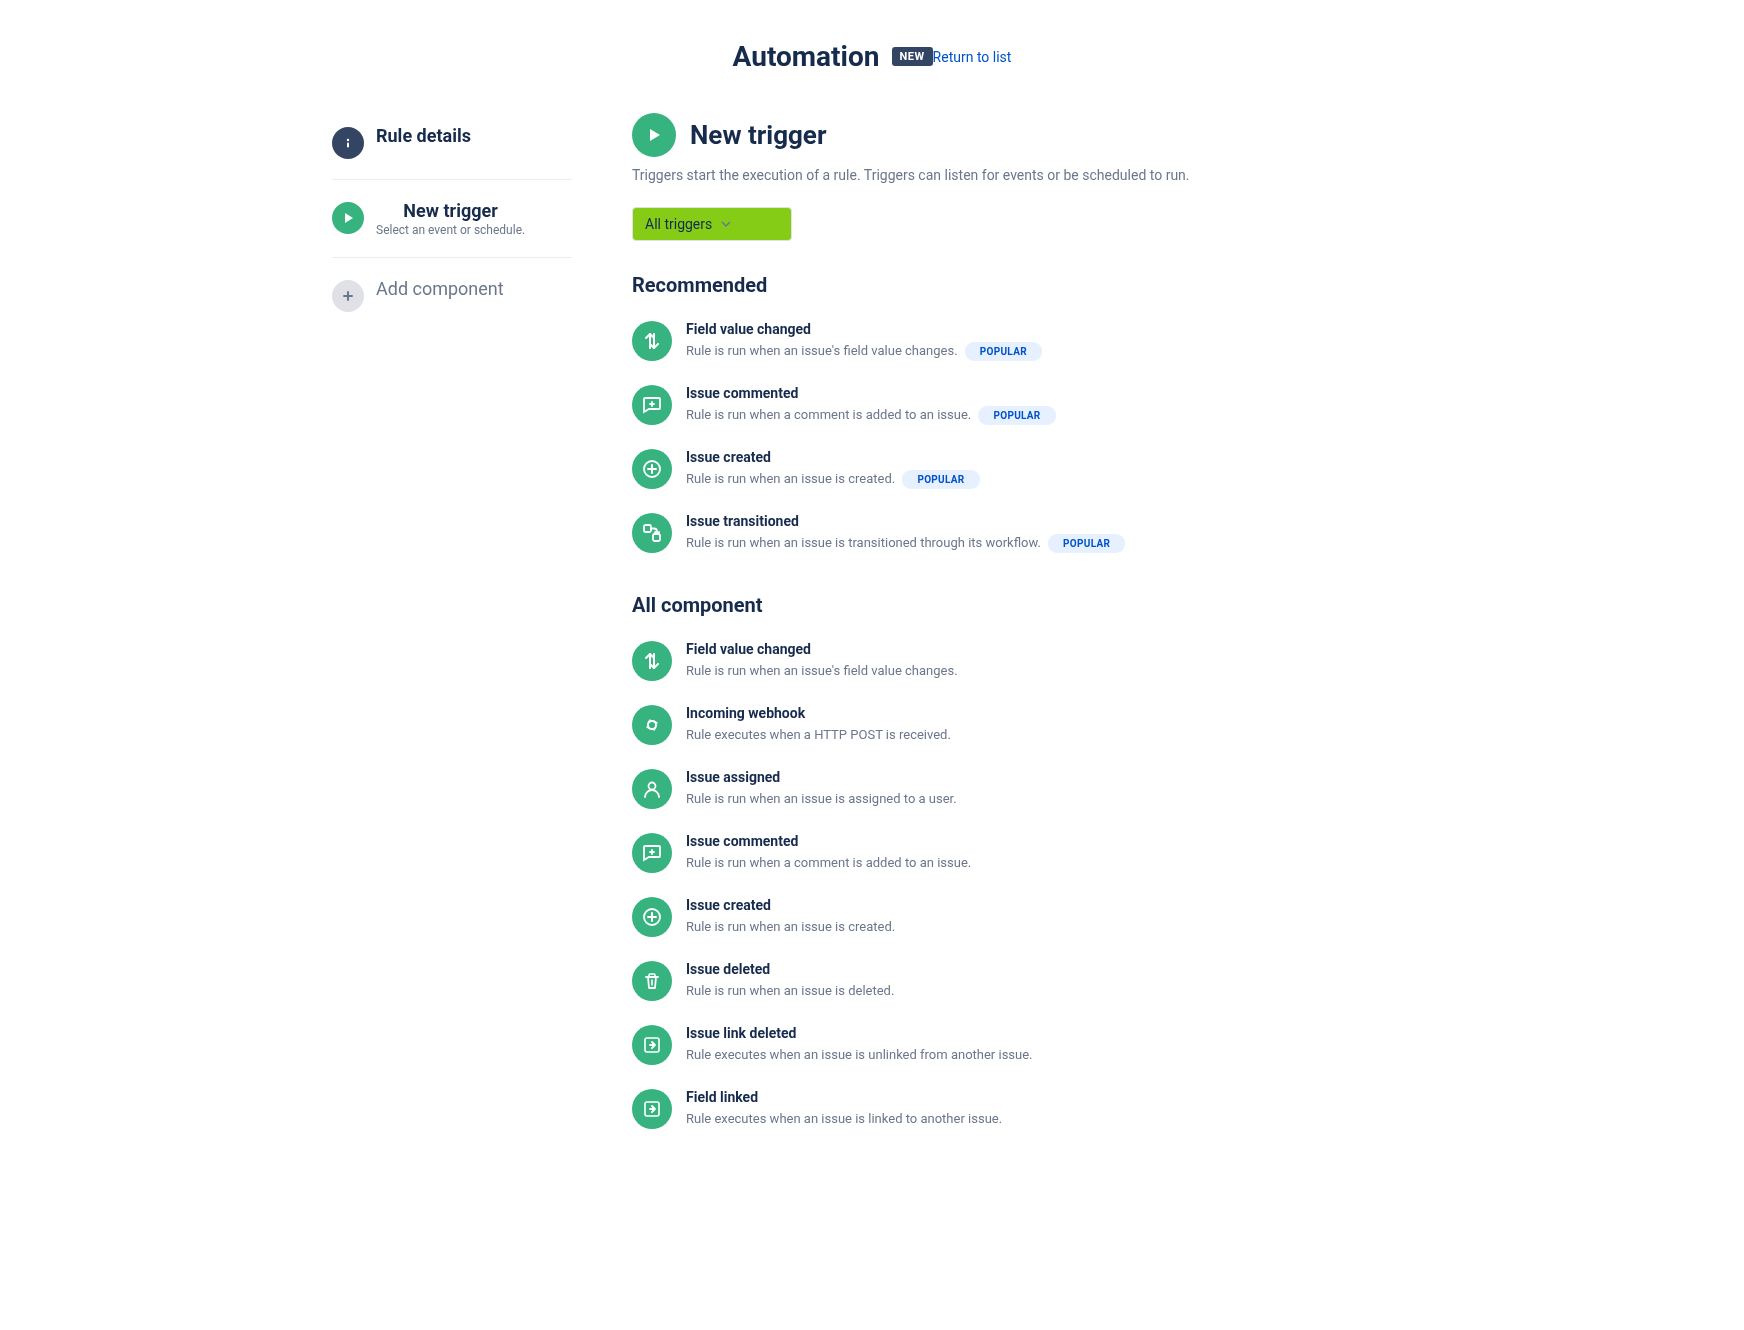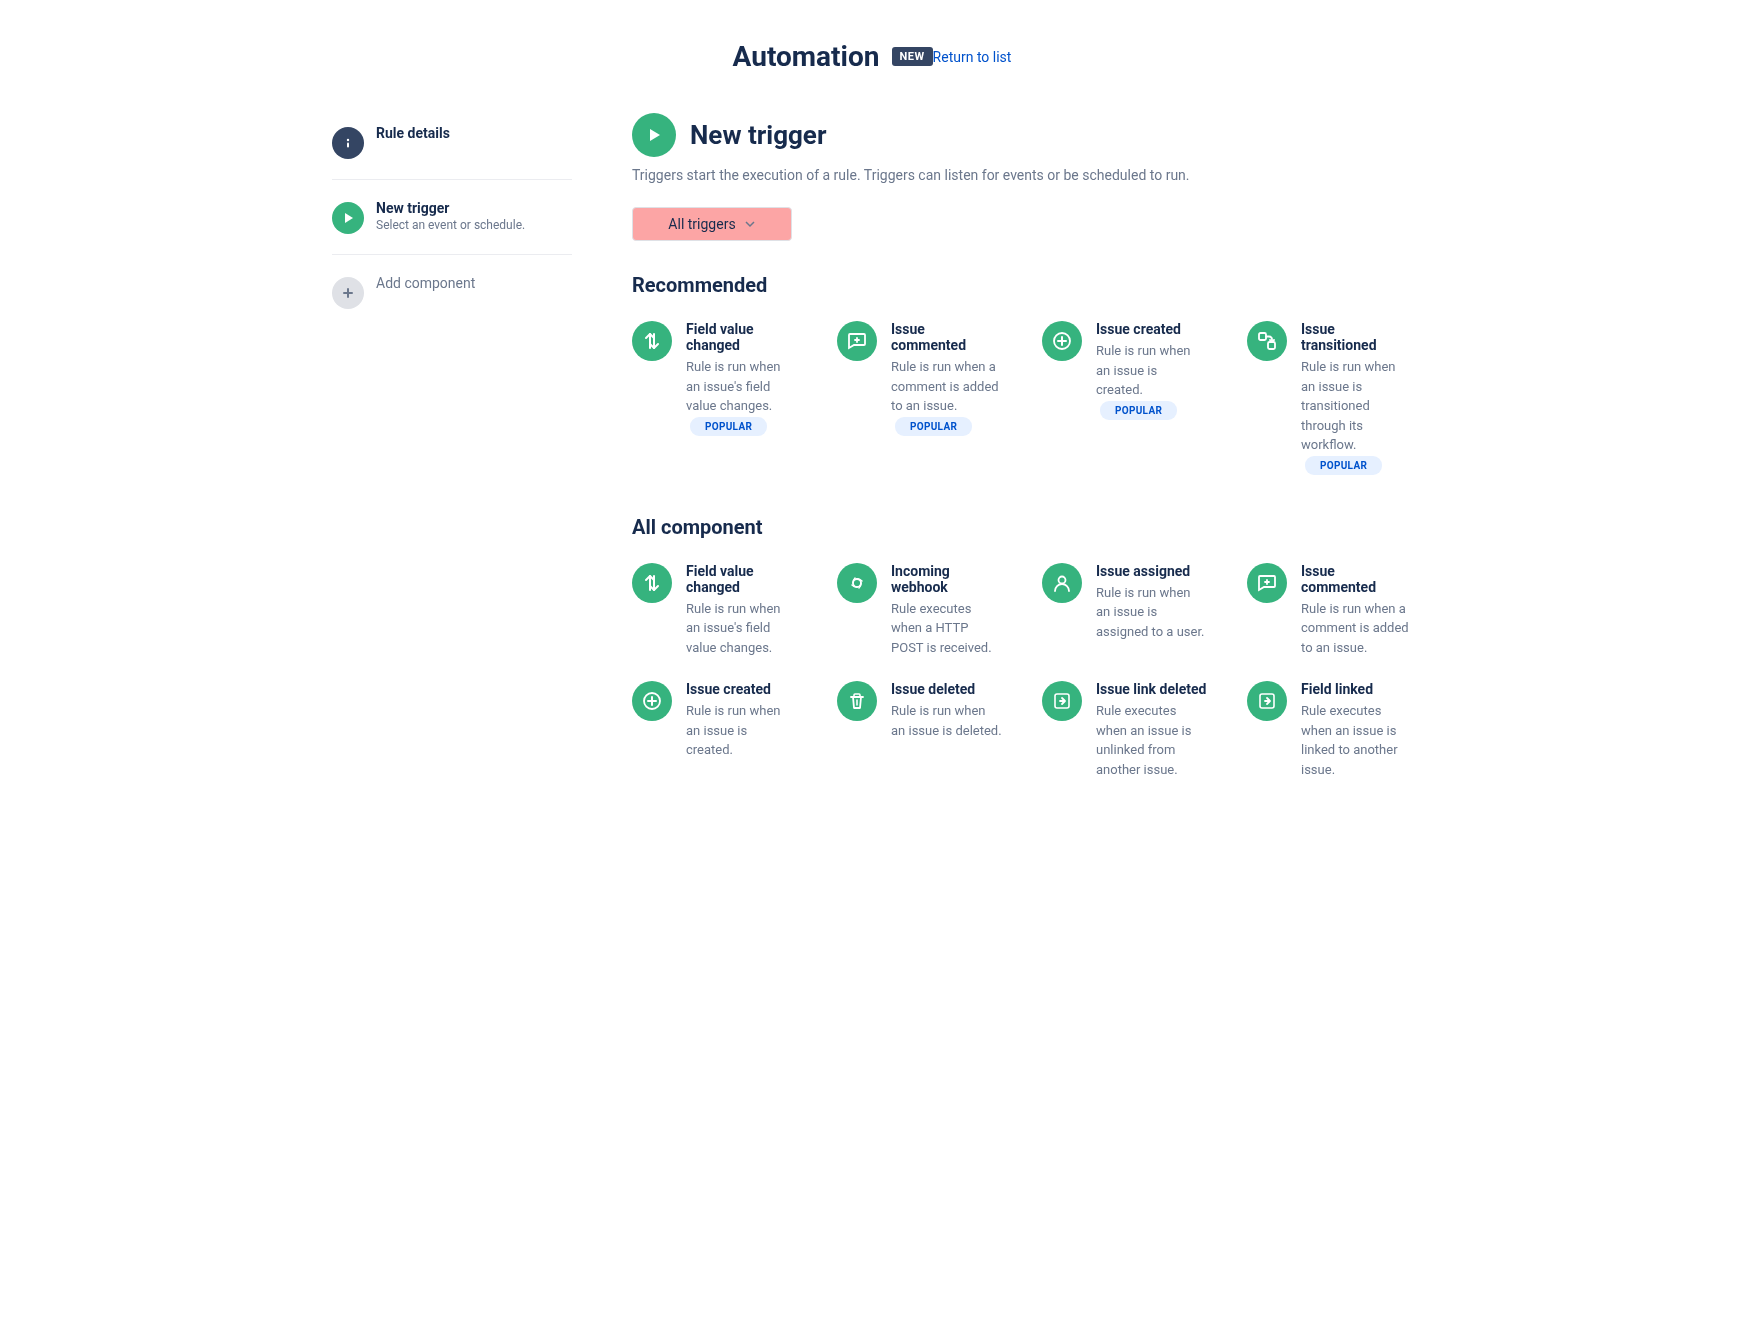--- a/index.html
+++ b/index.html
@@ -83,22 +83,23 @@
     }
     .sidebar-icon.green {
       background: #36b37e;
     }
     .sidebar-icon.gray {
       background: #dfe1e6;
     }
     .sidebar-item-text {}
     .sidebar-item-title {
       font-weight: 700;
-      font-size: 14px;
-      color: #172b4d;
+      font-size: 18px;
+      color: #172b4d;
+      text-align: center;
     }
     .sidebar-item-subtitle {
       font-size: 12px;
       color: #6b778c;
       margin-top: 2px;
     }
 
     .sidebar-divider {
       height: 1px;
       background: #ebecf0;
@@ -145,26 +146,25 @@
       gap: 12px;
       margin-bottom: 32px;
     }
     .filter-select {
       display: flex;
       align-items: center;
       gap: 8px;
       border: 1px solid #dfe1e6;
       border-radius: 4px;
       padding: 8px 12px;
-      background: #fca5a5;
+      background: #84cc16;
       cursor: pointer;
       font-size: 14px;
       color: #172b4d;
       min-width: 160px;
-      justify-content: center;
     }
     .filter-input {
       flex: 1;
       border: 1px solid #dfe1e6;
       border-radius: 4px;
       padding: 8px 12px;
       font-size: 14px;
       color: #6b778c;
       background: #fafbfc;
       outline: none;
@@ -173,21 +173,21 @@
     
     .section-title {
       font-size: 20px;
       font-weight: 700;
       color: #172b4d;
       margin-bottom: 24px;
     }
 
     .component-grid {
       display: grid;
-      grid-template-columns: 1fr 1fr 1fr 1fr;
+      grid-template-columns: 1fr;
       gap: 24px 40px;
       margin-bottom: 40px;
     }
 
     .component-item {
       display: flex;
       align-items: flex-start;
       gap: 14px;
       cursor: pointer;
     }

